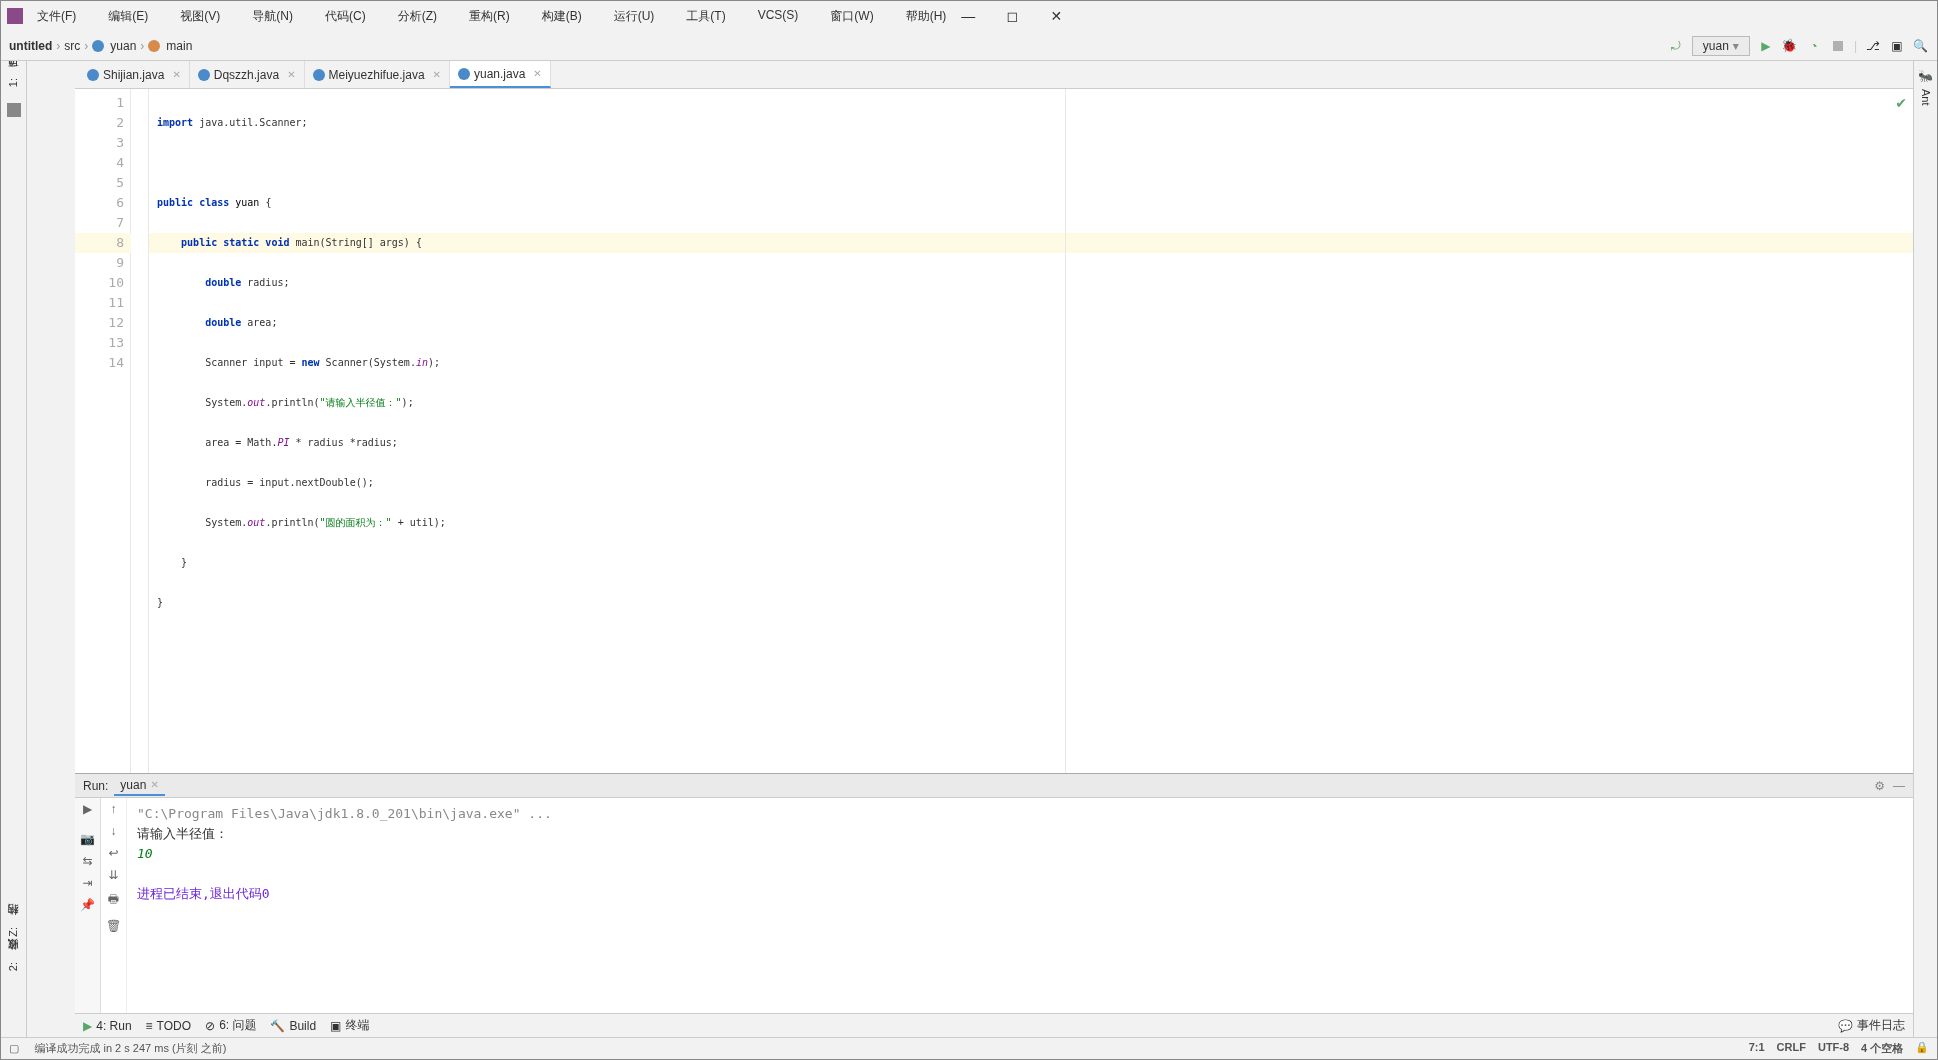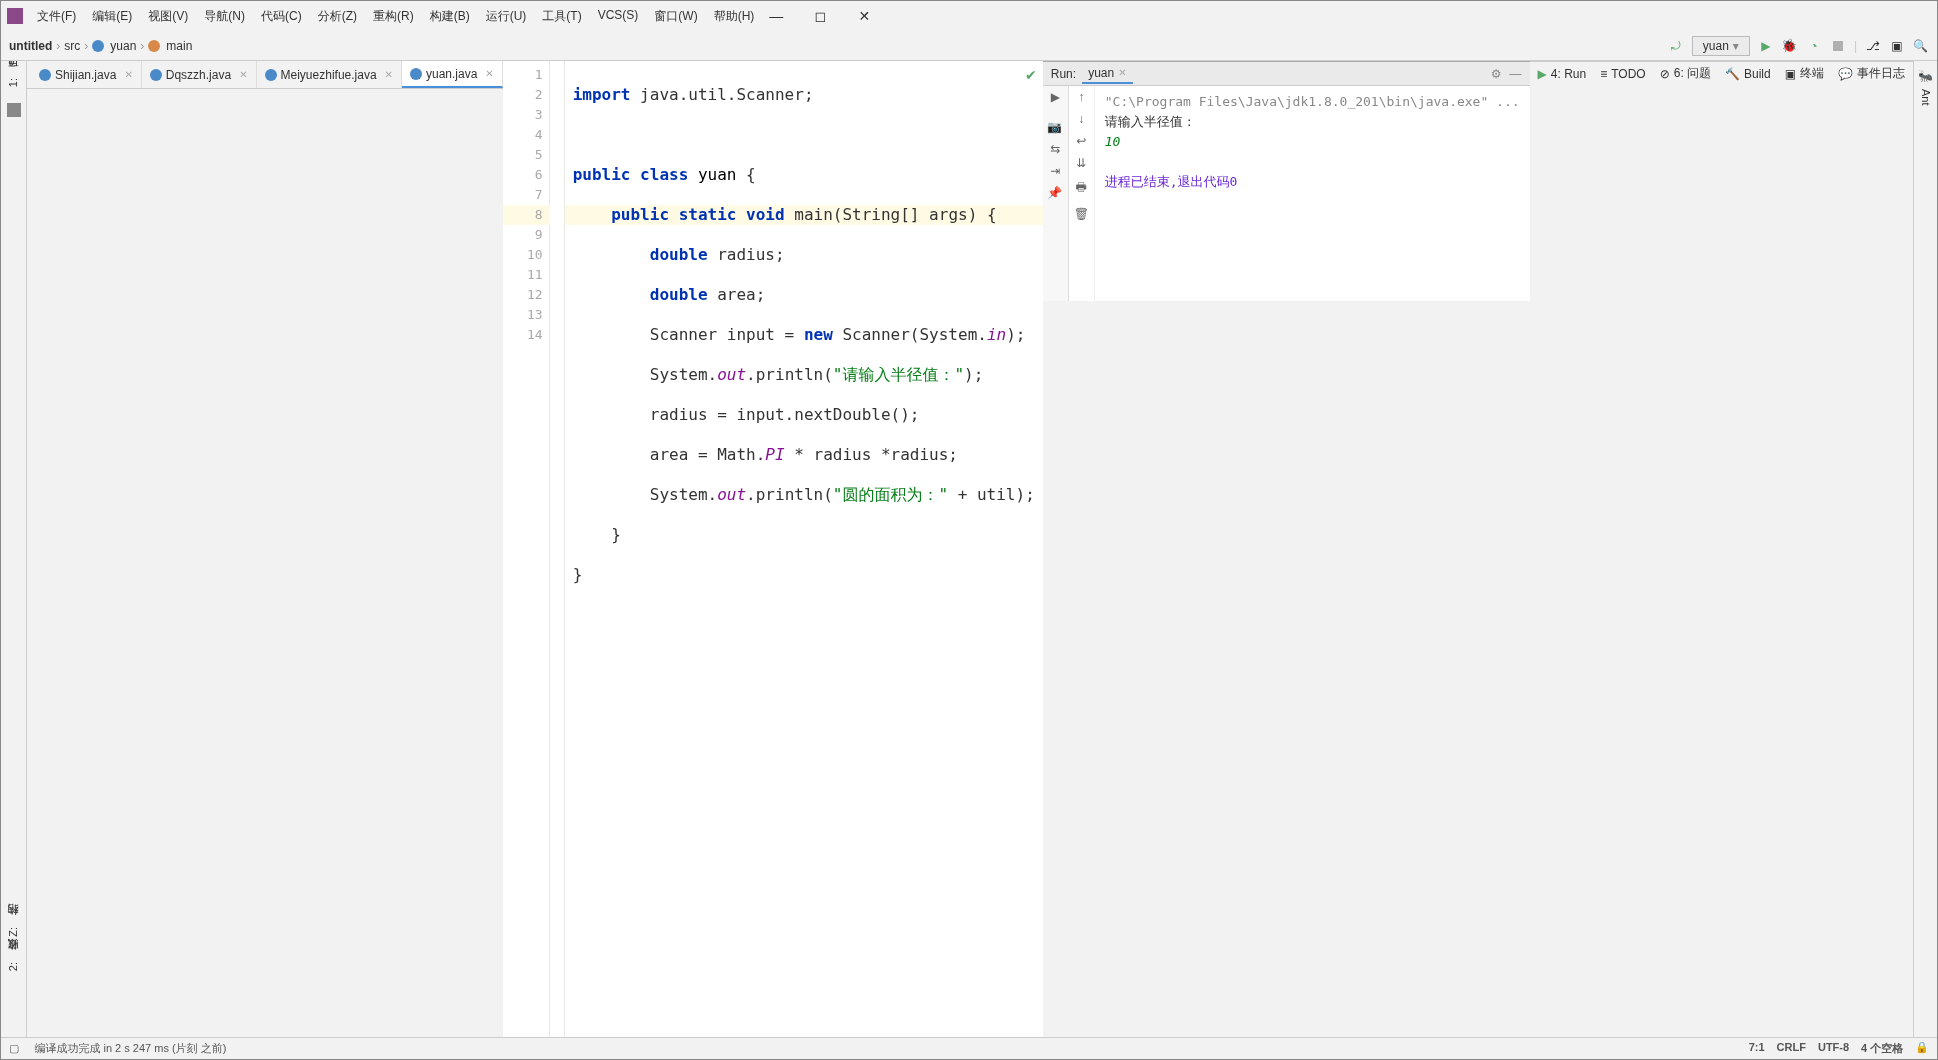--- a/index.html
+++ b/index.html
@@ -2,21 +2,21 @@
 <html><head>
 <meta charset="utf-8">
 <style>
 * { margin: 0; padding: 0; box-sizing: border-box; }
 body { font-family: "Microsoft YaHei", "Segoe UI", sans-serif; font-size: 12px; color: #333; background: #fff; overflow: hidden; }
 .window { width: 1938px; height: 1060px; border: 1px solid #888; display: flex; flex-direction: column; background: #f2f2f2; }
 
 
 .titlebar { height: 30px; background: #f2f2f2; display: flex; align-items: center; padding: 0 6px; }
 .titlebar .app-icon { width: 16px; height: 16px; background: #8a4a8a; margin-right: 8px; }
-.titlebar .menus { display: flex; gap: 4px; }
+.titlebar .menus { display: flex; gap: 20px; }
 .titlebar .menus span { padding: 4px 6px; cursor: pointer; }
 .titlebar .wintitle { flex: 1; text-align: center; color: #888; }
 .titlebar .wincontrols { display: flex; gap: 12px; align-items: center; }
 .titlebar .wincontrols .wc { width: 32px; text-align: center; font-size: 14px; cursor: pointer; }
 
 
 .toolbar { height: 30px; background: #f2f2f2; border-bottom: 1px solid #ccc; display: flex; align-items: center; padding: 0 8px; }
 .breadcrumb { display: flex; align-items: center; gap: 4px; font-size: 12px; }
 .breadcrumb .sep { color: #999; }
 .breadcrumb .bold { font-weight: bold; }
@@ -31,36 +31,36 @@
 .stop-gray { width: 10px; height: 10px; background: #b0b0b0; }
 .toolbar .right .sep { color: #ccc; }
 
 
 .main { flex: 1; display: flex; overflow: hidden; }
 .ltool { width: 26px; background: #f2f2f2; border-right: 1px solid #ccc; display: flex; flex-direction: column; align-items: center; padding-top: 8px; gap: 10px; }
 .ltool .vlabel { writing-mode: vertical-rl; transform: rotate(180deg); font-size: 11px; padding: 6px 0; cursor: pointer; }
 .rtool { width: 24px; background: #f2f2f2; border-left: 1px solid #ccc; display: flex; flex-direction: column; align-items: center; padding-top: 8px; }
 .rtool .vlabel { writing-mode: vertical-rl; font-size: 11px; padding: 6px 0; }
 
-.center { flex: 1; display: flex; flex-direction: row; }
+.center { flex: 1; display: flex; flex-direction: column; margin-left: 48px; }
 
 
 .etabs { height: 28px; background: #f2f2f2; border-bottom: 1px solid #ccc; display: flex; align-items: stretch; padding-left: 4px; }
 .etab { display: flex; align-items: center; padding: 0 8px; gap: 4px; border-right: 1px solid #ddd; cursor: pointer; position: relative; }
 .etab.active { background: #fff; border-bottom: 2px solid #4a90d9; }
 .etab .tclose { color: #aaa; font-size: 10px; margin-left: 4px; }
 .ficon { width: 12px; height: 12px; border-radius: 50%; background: #4a8ac9; display: inline-block; }
 
 
 .editor { flex: 1; display: flex; background: #fff; position: relative; overflow: hidden; }
 .gutter { width: 56px; background: #fff; border-right: 1px solid #e8e8e8; font-family: Consolas, monospace; font-size: 13px; color: #aaa; text-align: right; padding-top: 4px; }
 .gutter .gl { height: 20px; line-height: 20px; padding-right: 6px; position: relative; }
 .gutter .gl .run-arrow { position: absolute; right: -10px; color: #59a869; font-size: 10px; }
 .gutextra { width: 18px; background: #fff; border-right: 1px solid #e8e8e8; position: relative; }
-.code { flex: 1; font-family: Consolas, monospace; font-size: 16px; padding: 4px 8px; line-height: 20px; position: relative; white-space: pre; }
+.code { flex: 1; font-family: Consolas, monospace; font-size: 10px; padding: 4px 8px; line-height: 20px; position: relative; white-space: pre; }
 .code .line { height: 20px; }
 .kw { color: #0033b3; font-weight: bold; }
 .cls { color: #000; }
 .str { color: #067d17; }
 .fld { color: #871094; font-style: italic; }
 .hl8 { background: #fffae3; position: absolute; top: 144px; left: -80px; right: 0; height: 20px; z-index: 0; }
 .code .line { position: relative; z-index: 1; }
 .editor-marks { position: absolute; right: 6px; top: 6px; }
 .check-green { color: #59a869; font-size: 14px; }
 .edge-line { position: absolute; top: 0; bottom: 0; left: 990px; width: 1px; background: #e8e8e8; }
@@ -206,22 +206,22 @@
         <div class="gutextra"></div>
         <div class="code">
 <div class="line"><span class="kw">import</span><span> java.util.Scanner;</span></div>
 <div class="line"></div>
 <div class="line"><span class="kw">public class </span><span class="cls">yuan</span><span> {</span></div>
 <div class="line"><span class="kw">    public static void </span><span>main</span><span>(String[] args) {</span></div>
 <div class="line"><span class="kw">        double </span><span>radius;</span></div>
 <div class="line"><span class="kw">        double </span><span>area;</span></div>
 <div class="line"><span>        Scanner input = </span><span class="kw">new </span><span>Scanner(System.</span><span class="fld">in</span><span>);</span></div>
 <div class="line"><span>        System.</span><span class="fld">out</span><span>.println(</span><span class="str">"请输入半径值："</span><span>);</span></div>
+<div class="line"><span>        area = Math.</span><span class="fld">PI</span><span> * radius *radius;</span></div>
 <div class="line"><span>        radius = input.nextDouble();</span></div>
-<div class="line"><span>        area = Math.</span><span class="fld">PI</span><span> * radius *radius;</span></div>
 <div class="line"><span>        System.</span><span class="fld">out</span><span>.println(</span><span class="str">"圆的面积为："</span><span> + util);</span></div>
 <div class="line"><span>    }</span></div>
 <div class="line"><span>}</span></div>
 <div class="line"></div>
         </div>
         <div class="editor-marks">
           <span class="check-green">✔</span>
         </div>
       </div>
 

